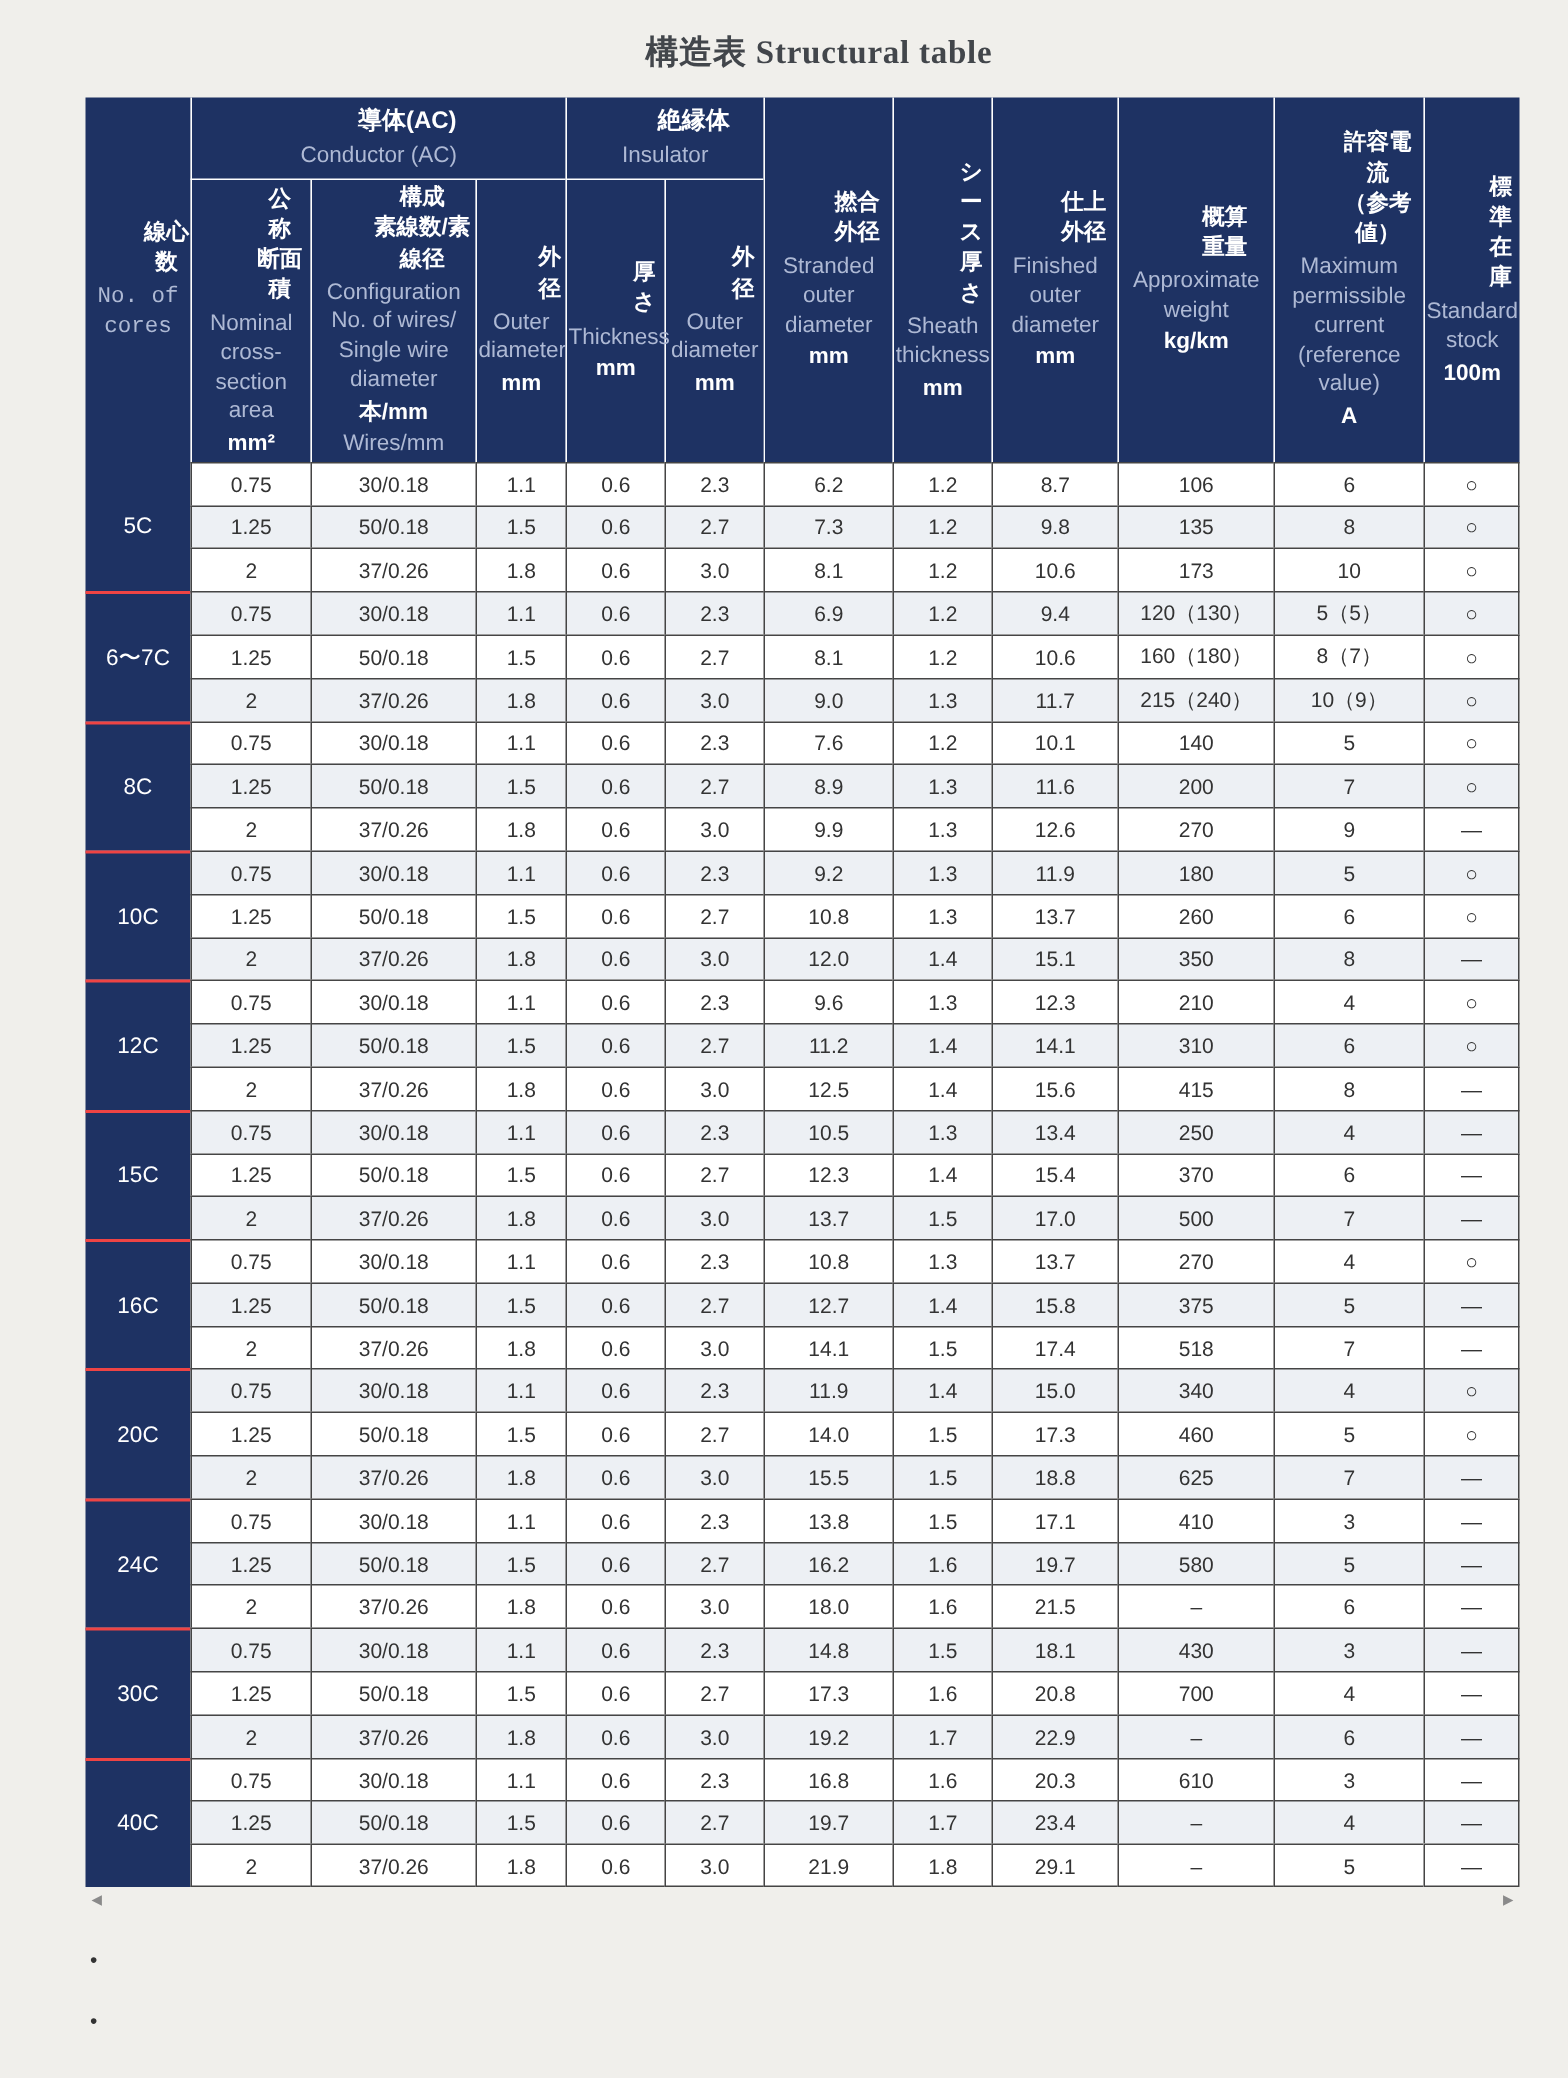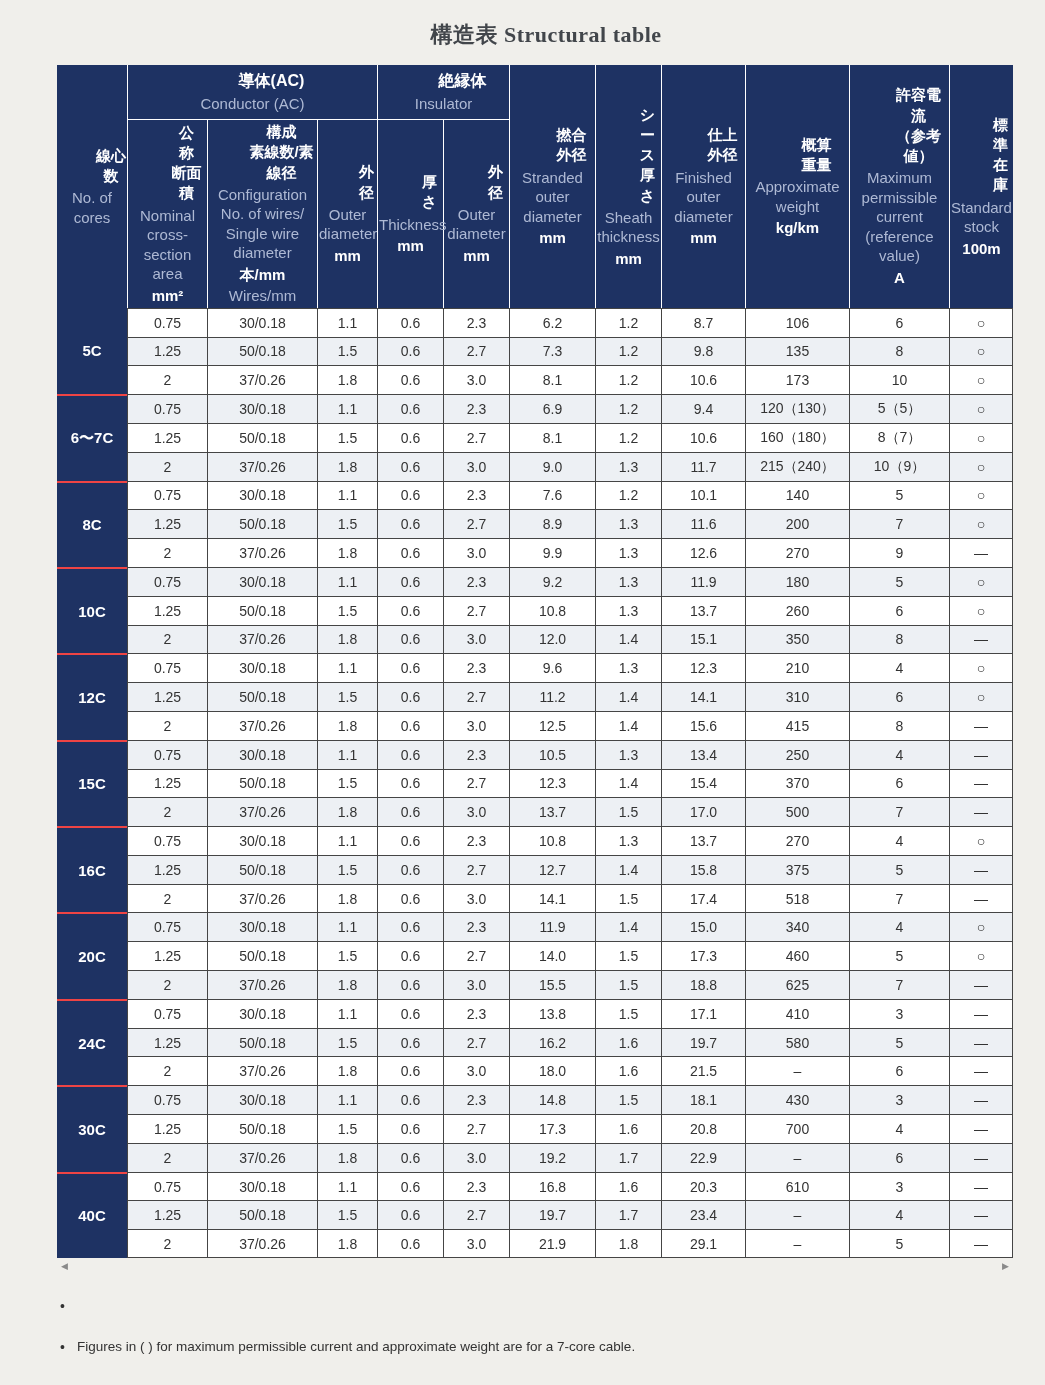--- a/index.html
+++ b/index.html
@@ -23,40 +23,40 @@
     border-collapse:separate; border-spacing:0;
     table-layout:fixed; width:956px;
   }
   
   thead th {
     background:#1e3263; color:#fff;
     font-weight:bold; text-align:center; vertical-align:middle;
     padding:2px 1px;
   }
   thead th { border-left:1px solid #ffffff; }
-  thead tr:first-child th:first-child { border-left:none; }
+  thead tr:first-child th:first-child { border-left:none;font-family:Liberation Mono, monospace; }
   th.group { height:55px; }
   th.group-span { border-bottom:1px solid #ffffff; }
   th.sub { height:134px; }
   .jp { display:block; white-space:pre-line; font-size:15px; font-weight:bold; line-height:1.35;padding-left:38px; }
   .group .jp { font-size:16px; }
   .en { display:block; white-space:pre-line; font-size:15px; font-weight:normal; color:#aeb9d4; line-height:1.3; margin-top:2px; }
   .unit { display:block; font-size:15px; font-weight:bold; margin-top:2px; line-height:1.3; }
   
   tbody td {
     border-left:1px solid #454545; border-top:1px solid #454545;
     background:#ffffff;
     height:28.8px; text-align:center; vertical-align:middle;
     font-size:14px; color:#333; padding:0;
   }
   tbody td:last-child { border-right:1px solid #454545; }
   tbody tr:last-child td { border-bottom:1px solid #454545; }
   tbody tr.stripe td { background:#edf0f4; }
   tbody th.group-label {
-    background:#1e3263; color:#ffffff; font-weight:bold;
+    background:#1e3263; color:#ffffff; font-weight:normal;
     font-size:15px; text-align:center; vertical-align:middle;
     border:none; padding:0;
   }
   tbody th.group-label.sep { border-top:2px solid #ef4444; }
   
   .scroll-strip {
     width:956px; margin-left:57px; height:16px;
     position:relative;
   }
   .scroll-strip .arr {
@@ -637,15 +637,14 @@
   <span class="arr left">◀</span>
   <span class="arr right">▶</span>
 </div>
 
 <div class="footnotes">
   <div class="footnote">
     <span class="bullet">•</span>
   </div>
   <div class="footnote">
     <span class="bullet">•</span>
-    <span class="txt">Figures in ( ) for maximum permissible current and approximate weight are for a 7-core cable.</span>
   </div>
 </div>
 
 </body></html>

